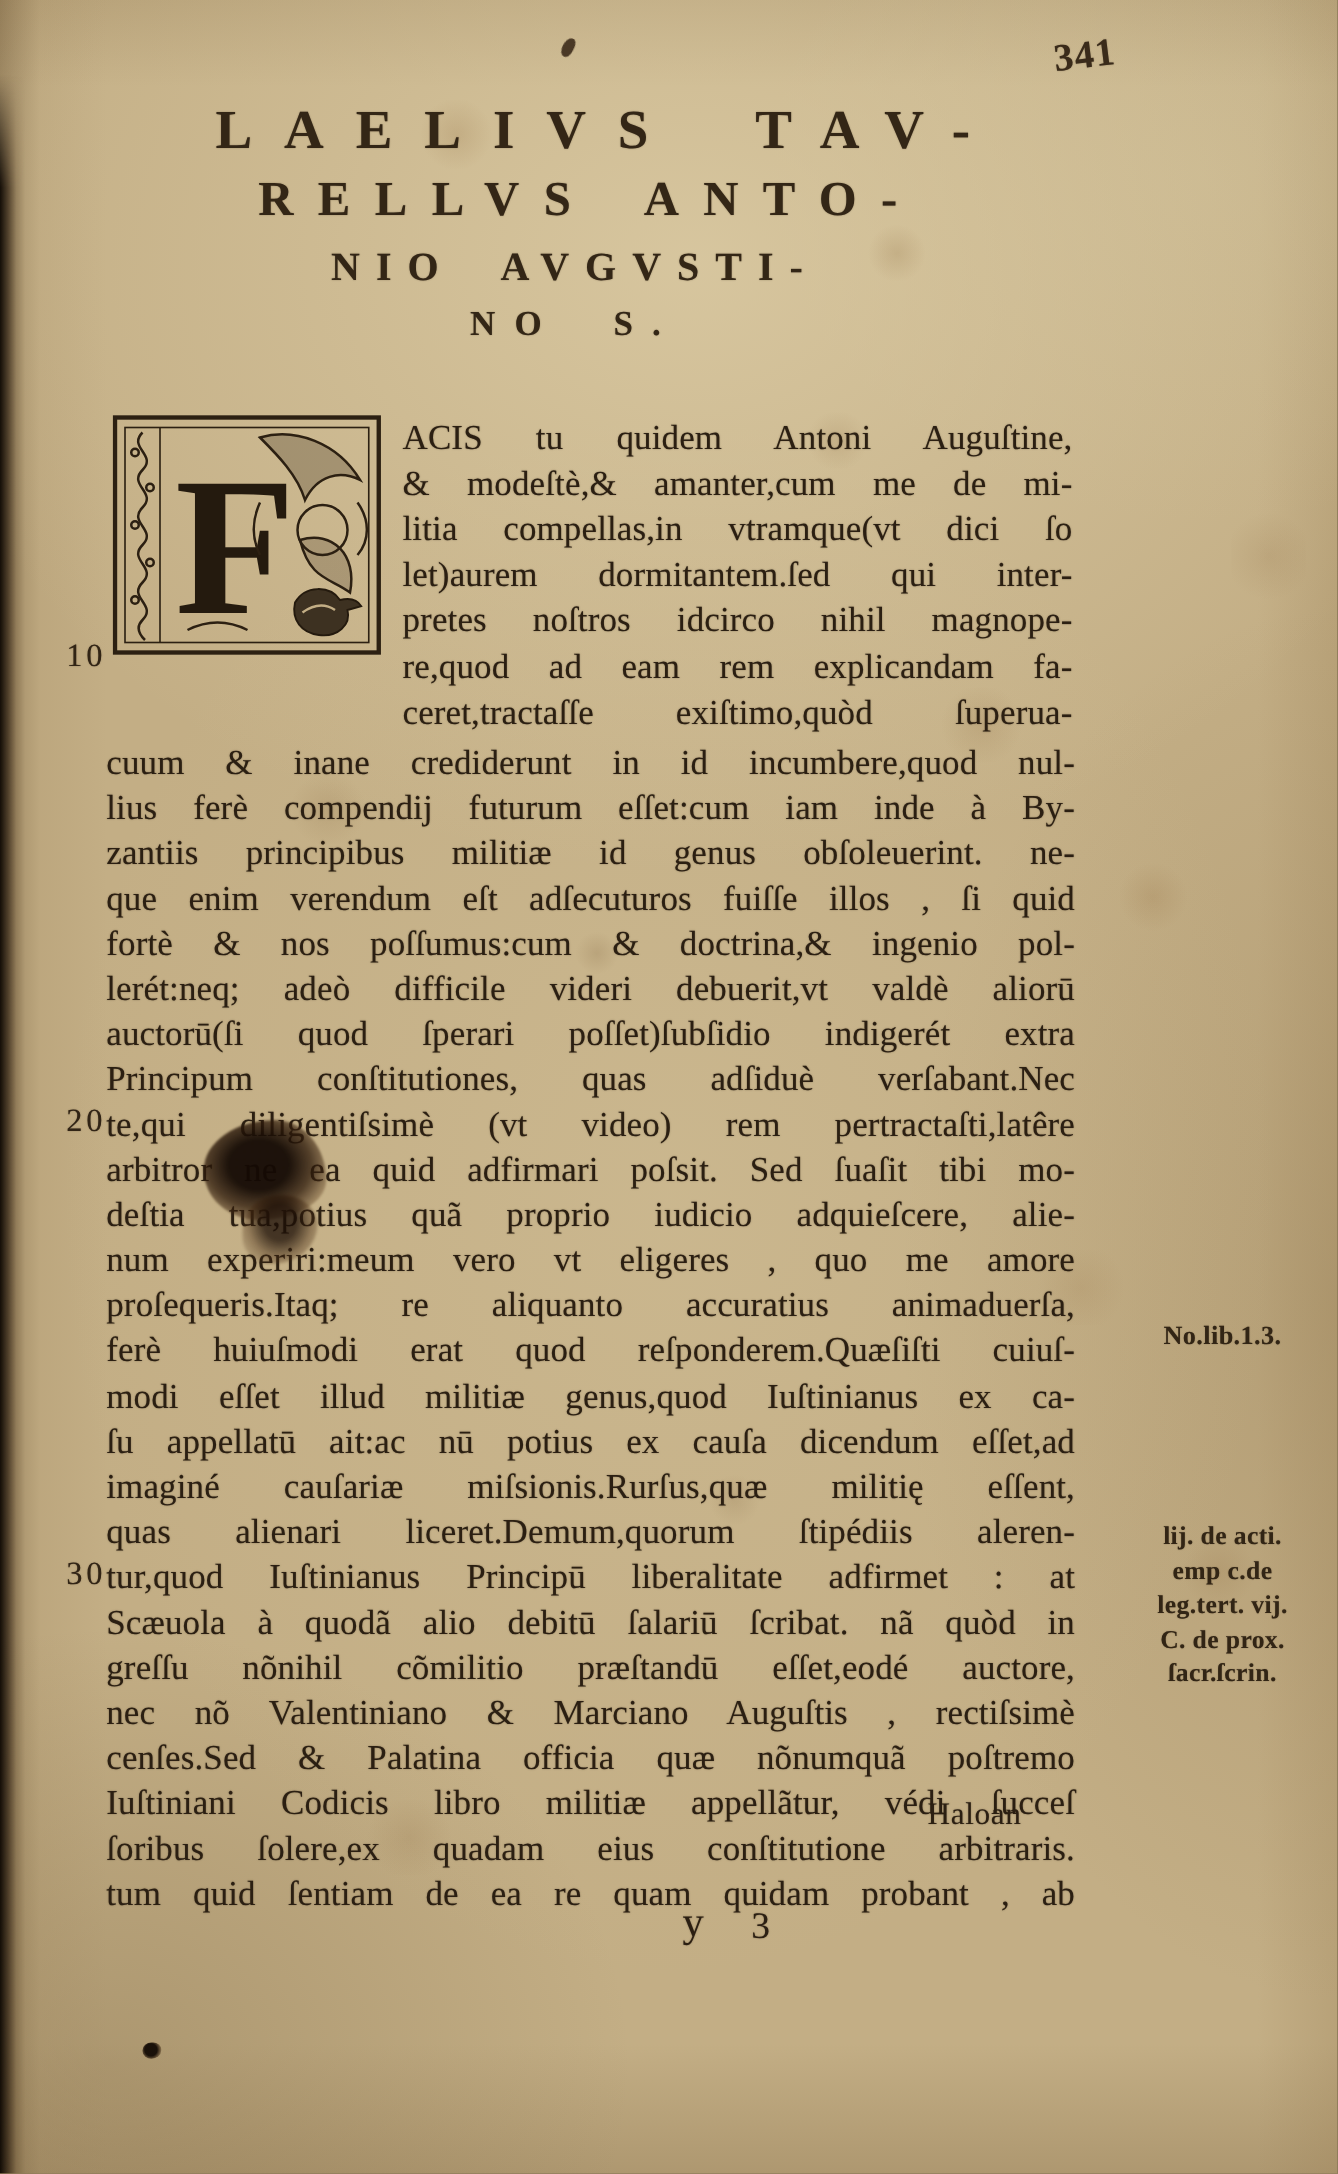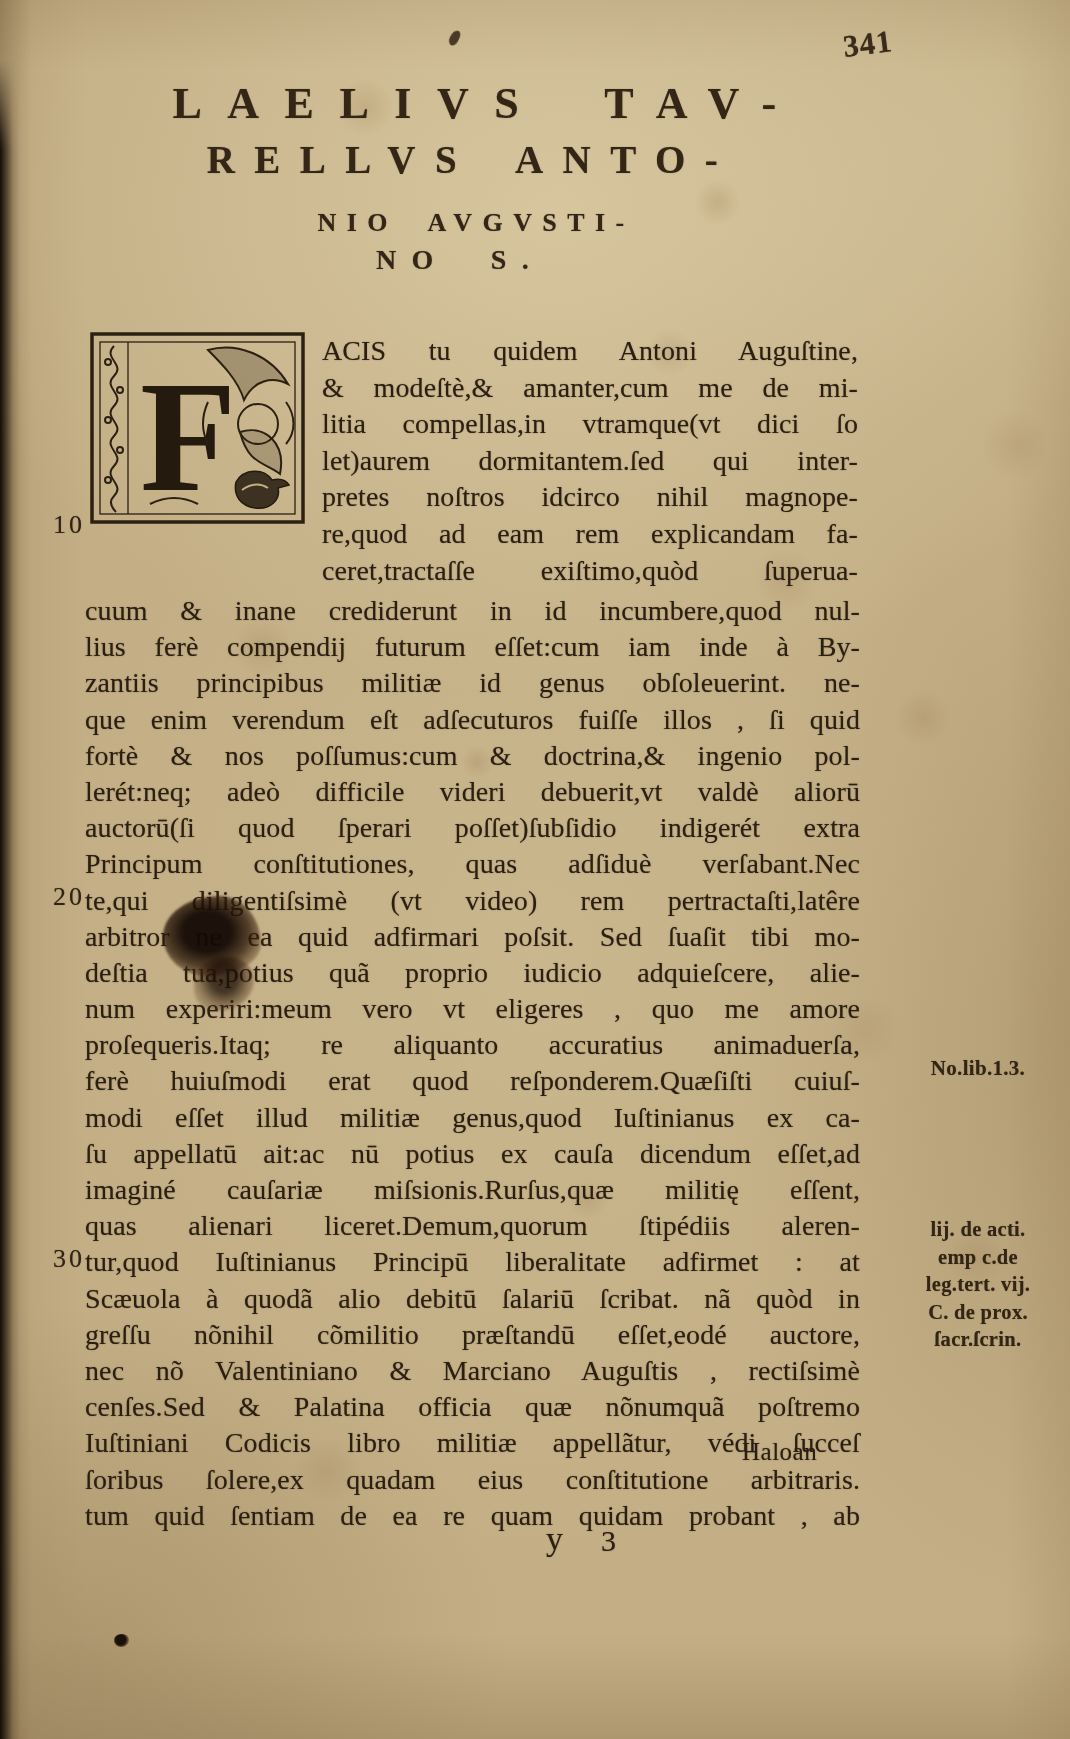--- a/index.html
+++ b/index.html
@@ -44,21 +44,21 @@
     left:843px;top:26px;font-size:31px;font-weight:bold;color:#3a2b1a;
     transform:rotate(-7deg);letter-spacing:1px;
     text-shadow:0 0 1px rgba(58,43,26,0.5);
   }
   .title-line{
     left:0;width:920px;text-align:center;font-weight:bold;color:#332616;
     text-shadow:0 0 1.2px rgba(50,36,20,0.45);white-space:nowrap;
   }
   .t1{top:78px;font-size:44px;letter-spacing:0.58em;word-spacing:0.55em;margin-left:27px;}
   .t2{top:137px;font-size:39px;letter-spacing:0.50em;word-spacing:0.30em;padding-left:12px;}
-  .t3{top:208px;font-size:26px;letter-spacing:0.40em;word-spacing:0.55em;padding-left:16px;}
+  .t3{top:195px;font-size:32px;letter-spacing:0.40em;word-spacing:0.55em;}
   .t4{top:244px;font-size:28px;letter-spacing:0.55em;word-spacing:0.70em;}
   .opening{left:322px;top:333px;width:536px;}
   .bodytext{left:85px;top:593px;width:775px;}
   .line{
     display:block;height:36.2px;line-height:36.2px;font-size:28px;
     text-align:justify;text-align-last:justify;white-space:normal;
     letter-spacing:0.1px;word-spacing:1px;
     text-shadow:0 0 1.2px rgba(43,31,18,0.5);
   }
   .opening .line{height:36.6px;line-height:36.6px;}

